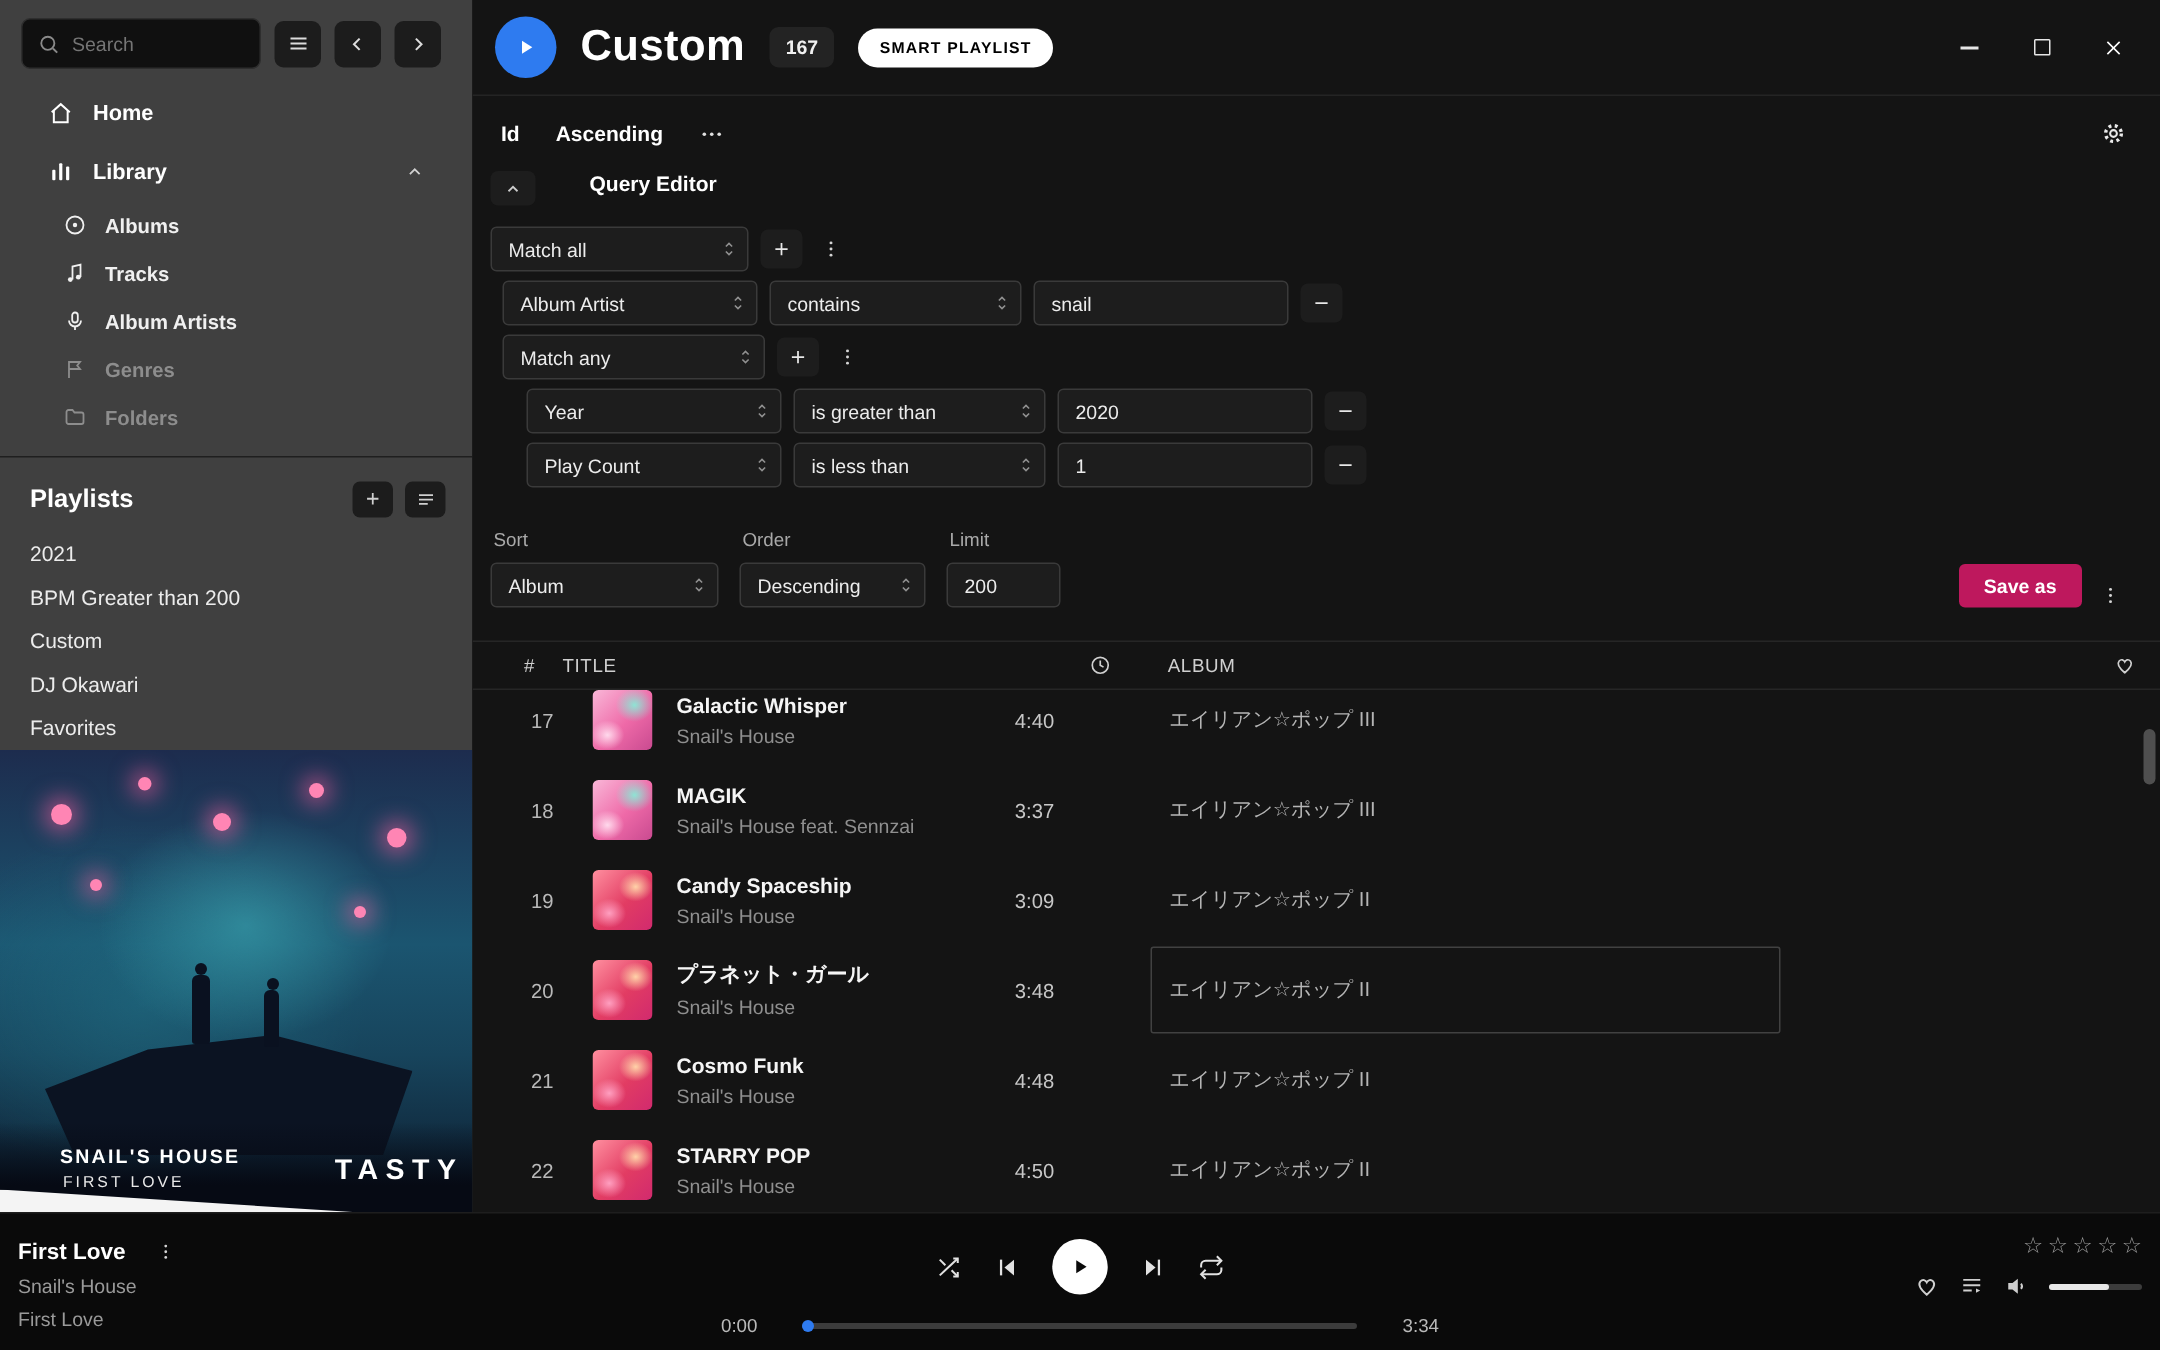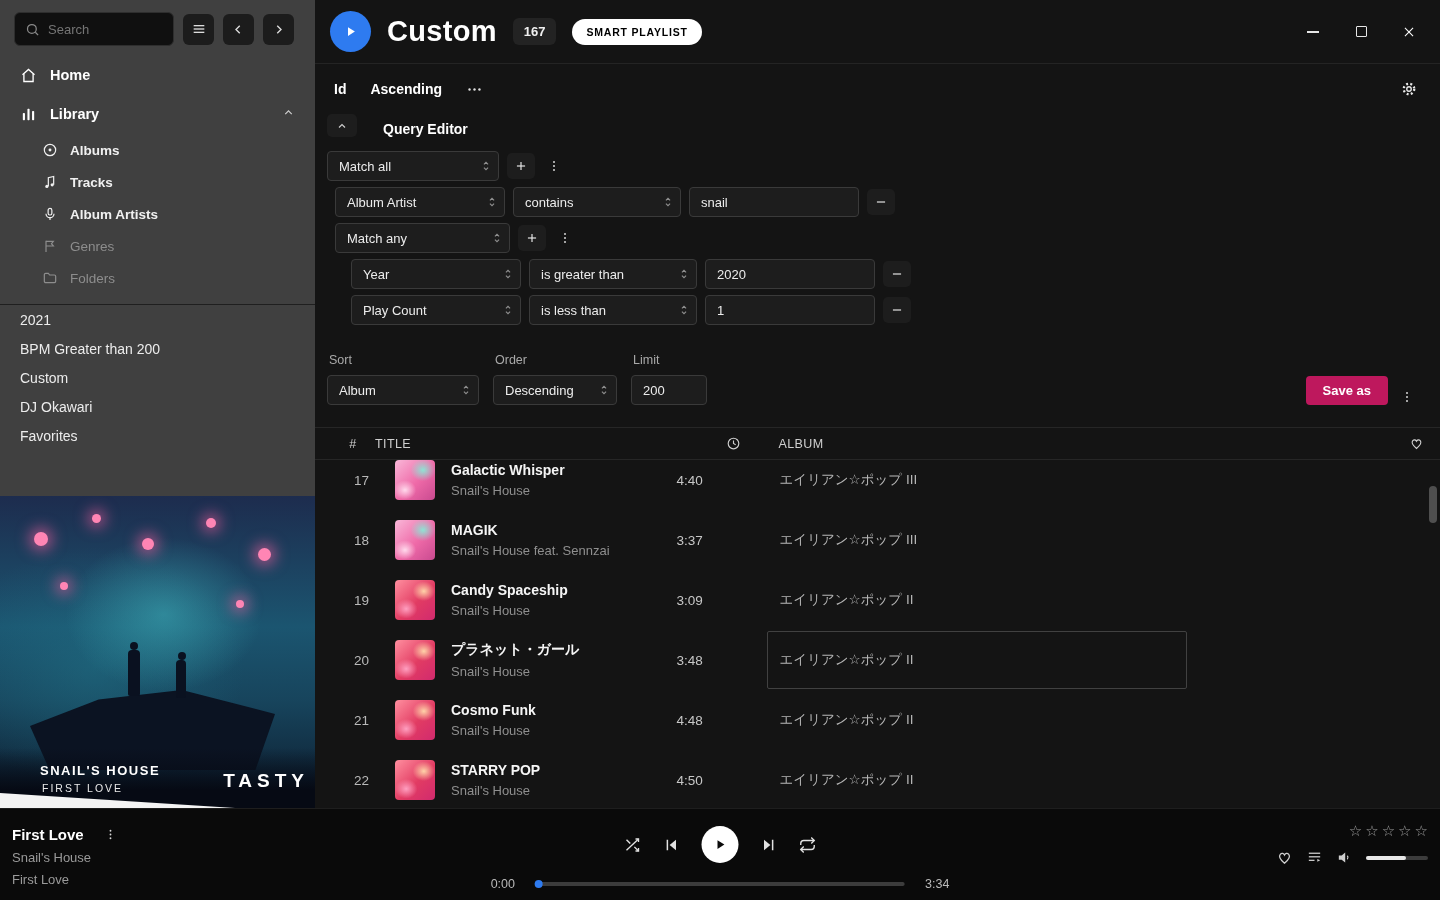--- a/index.html
+++ b/index.html
@@ -9,24 +9,24 @@
   .app{display:grid;grid-template-columns:315px 1fr;grid-template-rows:808px 92px;width:1440px;height:900px}
 
   
   .sidebar{background:#404040;display:flex;flex-direction:column;overflow:hidden}
   .sidebar-top{display:flex;align-items:center;gap:9px;padding:12px 14px 10px}
   .search-box{width:160px;height:34px;background:#101010;border:1px solid #2e2e2e;border-radius:6px;
     display:flex;align-items:center;gap:8px;padding:0 10px;color:#8a8a8a}
   .search-box input{flex:1;min-width:0;background:none;border:0;outline:0;color:#ddd;font-size:13px}
   .icon-btn{width:31px;height:31px;border:none;background:#1c1c1c;border-radius:6px;color:#dcdcdc;
     display:flex;align-items:center;justify-content:center;cursor:pointer}
-  .nav-item{display:flex;gap:13px;padding:11px 20px;color:#fff;font-weight:700;font-size:14.5px;cursor:pointer}
+  .nav-item{display:flex;align-items:center;gap:13px;padding:11px 32px;color:#fff;font-weight:700;font-size:14.5px;cursor:pointer}
   .nav-item .chev{margin-left:auto;color:#cfcfcf}
   .sub-item{display:flex;align-items:center;gap:12px;padding:8px 20px 8px 42px;color:#f0f0f0;font-weight:700;font-size:13.5px;cursor:pointer}
-  .sub-item:nth-child(4),.sub-item:nth-child(5){color:#8d8d8d;font-weight:400}
+  .sub-item:nth-child(4),.sub-item:nth-child(5){color:#8d8d8d;font-weight:700}
   .sub-item .ic{width:16px;height:16px;display:flex}
   .sub-item .ic svg{width:16px;height:16px}
   .sidebar-divider{height:1px;background:#1f1f1f;margin-top:10px}
   .playlists-header{display:flex;align-items:center;gap:8px;padding:16px 18px 10px 20px}
   .playlists-title{flex:1;color:#fff;font-size:17px;font-weight:700}
   .mini-btn{width:27px;height:24px;background:#1c1c1c;border:none;border-radius:5px;color:#d0d0d0;
     display:flex;align-items:center;justify-content:center;cursor:pointer}
   .playlist-item{padding:6.5px 20px;color:#ececec;font-size:14px;cursor:pointer}
 
   
@@ -60,21 +60,21 @@
   .win-btn{background:none;border:none;color:#e6e6e6;width:18px;height:18px;display:flex;align-items:center;justify-content:center;cursor:pointer}
   .min-glyph{width:12px;height:2px;background:#e6e6e6}
   .max-glyph{width:11px;height:11px;border:1.5px solid #e6e6e6;border-radius:1px}
 
   .list-controls{display:flex;align-items:center;gap:24px;padding:16px 22px 10px 19px;color:#fff;flex:none}
   .lc-sort{font-size:14px;font-weight:700;cursor:pointer}
   .lc-more{color:#e0e0e0;cursor:pointer}
   .lc-gear{margin-left:auto;color:#eaeaea;cursor:pointer}
 
   .qe{padding:2px 22px 0 12px;flex:none}
-  .qe-head{display:flex;align-items:flex-end;gap:26px;margin:4px 0 14px}
+  .qe-head{display:flex;align-items:flex-start;gap:36px;margin:4px 0 14px}
   .collapse-btn{width:30px;height:23px;background:#1d1d1d;border:none;border-radius:5px;color:#ccc;
     display:flex;align-items:center;justify-content:center;cursor:pointer}
   .qe-title{color:#fff;font-size:14px;font-weight:700}
   .q-row{display:flex;align-items:center;gap:8px;margin-bottom:6px}
   .ind-1{padding-left:8px}.ind-2{padding-left:24px}
   .select{height:30px;background:#1d1d1d;border:1px solid #3a3a3a;border-radius:4px;display:flex;align-items:center;
     justify-content:space-between;padding:0 7px 0 11px;color:#ececec;font-size:13px;cursor:pointer;flex:none}
   .w-match{width:172px}.w-field{width:170px}.w-op{width:168px}
   .tin{height:30px;width:170px;background:#1d1d1d;border:1px solid #3a3a3a;border-radius:4px;color:#ececec;
     font-size:13px;padding:0 11px;outline:none;flex:none}
@@ -121,21 +121,21 @@
 
   
   .player{grid-column:1/3;background:#0a0a0a;border-top:1px solid #1e1e1e;position:relative}
   .np{position:absolute;left:12px;top:17px}
   .np-title-row{display:flex;align-items:center;gap:16px}
   .np-title{color:#fff;font-size:15px;font-weight:700}
   .np-artist,.np-album{color:#9a9a9a;font-size:13px;margin-top:7px}
   .transport{position:absolute;left:50%;top:17px;transform:translateX(-50%);display:flex;align-items:center;gap:21px;color:#e2e2e2}
   .t-btn{background:none;border:none;color:#e2e2e2;display:flex;align-items:center;justify-content:center;cursor:pointer}
   .play-btn{width:37px;height:37px;border-radius:50%;background:#fff;border:none;display:flex;align-items:center;justify-content:center;cursor:pointer}
-  .progress{position:absolute;left:50%;top:68px;transform:translateX(-50%);display:flex;align-items:center;gap:20px;color:#b9b9b9;font-size:12.5px}
+  .progress{position:absolute;left:50%;top:68px;transform:translateX(-50%);display:flex;align-items:center;gap:30px;color:#b9b9b9;font-size:12.5px}
   .pbar{width:370px;height:4px;background:#3c3c3c;border-radius:2px;position:relative;cursor:pointer}
   .pfill{position:absolute;left:0;top:-2px;height:8px;width:8px;background:#2e7bf0;border-radius:4px}
   .pright{position:absolute;right:12px;top:14px;display:flex;flex-direction:column;align-items:flex-end;gap:11px}
   .stars{display:flex;gap:3px;color:#9a9a9a;font-size:15px;line-height:1}
   .stars span{cursor:pointer}
   .vol-row{display:flex;align-items:center;gap:13px;color:#cfcfcf}
   .vbar{width:62px;height:4px;background:#3c3c3c;border-radius:2px;position:relative;cursor:pointer}
   .vfill{position:absolute;height:4px;width:40px;background:#e8e8e8;border-radius:2px}
 </style>
 </head>
@@ -249,20 +249,40 @@
                 <path d="M3.5 7a2 2 0 0 1 2-2h4l2 2.5h7a2 2 0 0 1 2 2V17a2 2 0 0 1-2 2h-13a2 2 0 0 1-2-2Z"></path>
               </svg>
             </span>
             <span>Folders</span>
           </div>
         </div>
     </nav>
 
     <div class="sidebar-divider"></div>
 
+    <div class="playlists-header">
+      <span class="playlists-title">Playlists</span>
+      <button class="mini-btn">
+        <span>
+          <svg width="13" height="13" viewBox="0 0 24 24" fill="none" stroke="currentColor" stroke-width="2.2">
+              <line x1="12" y1="5" x2="12" y2="19"></line>
+              <line x1="5" y1="12" x2="19" y2="12"></line>
+            </svg>
+        </span>
+      </button>
+      <button class="mini-btn">
+        <span>
+          <svg width="14" height="14" viewBox="0 0 24 24" fill="none" stroke="currentColor" stroke-width="2">
+              <line x1="4" y1="7" x2="20" y2="7"></line>
+              <line x1="4" y1="12" x2="20" y2="12"></line>
+              <line x1="4" y1="17" x2="14" y2="17"></line>
+            </svg>
+        </span>
+      </button>
+    </div>
     <div>
         <div class="playlist-item">2021</div>
         <div class="playlist-item">BPM Greater than 200</div>
         <div class="playlist-item">Custom</div>
         <div class="playlist-item">DJ Okawari</div>
         <div class="playlist-item">Favorites</div>
       </div>
 
     <div class="artwork">
       <span class="lantern" style="left:34px;top:36px;width:14px;height:14px"></span>

